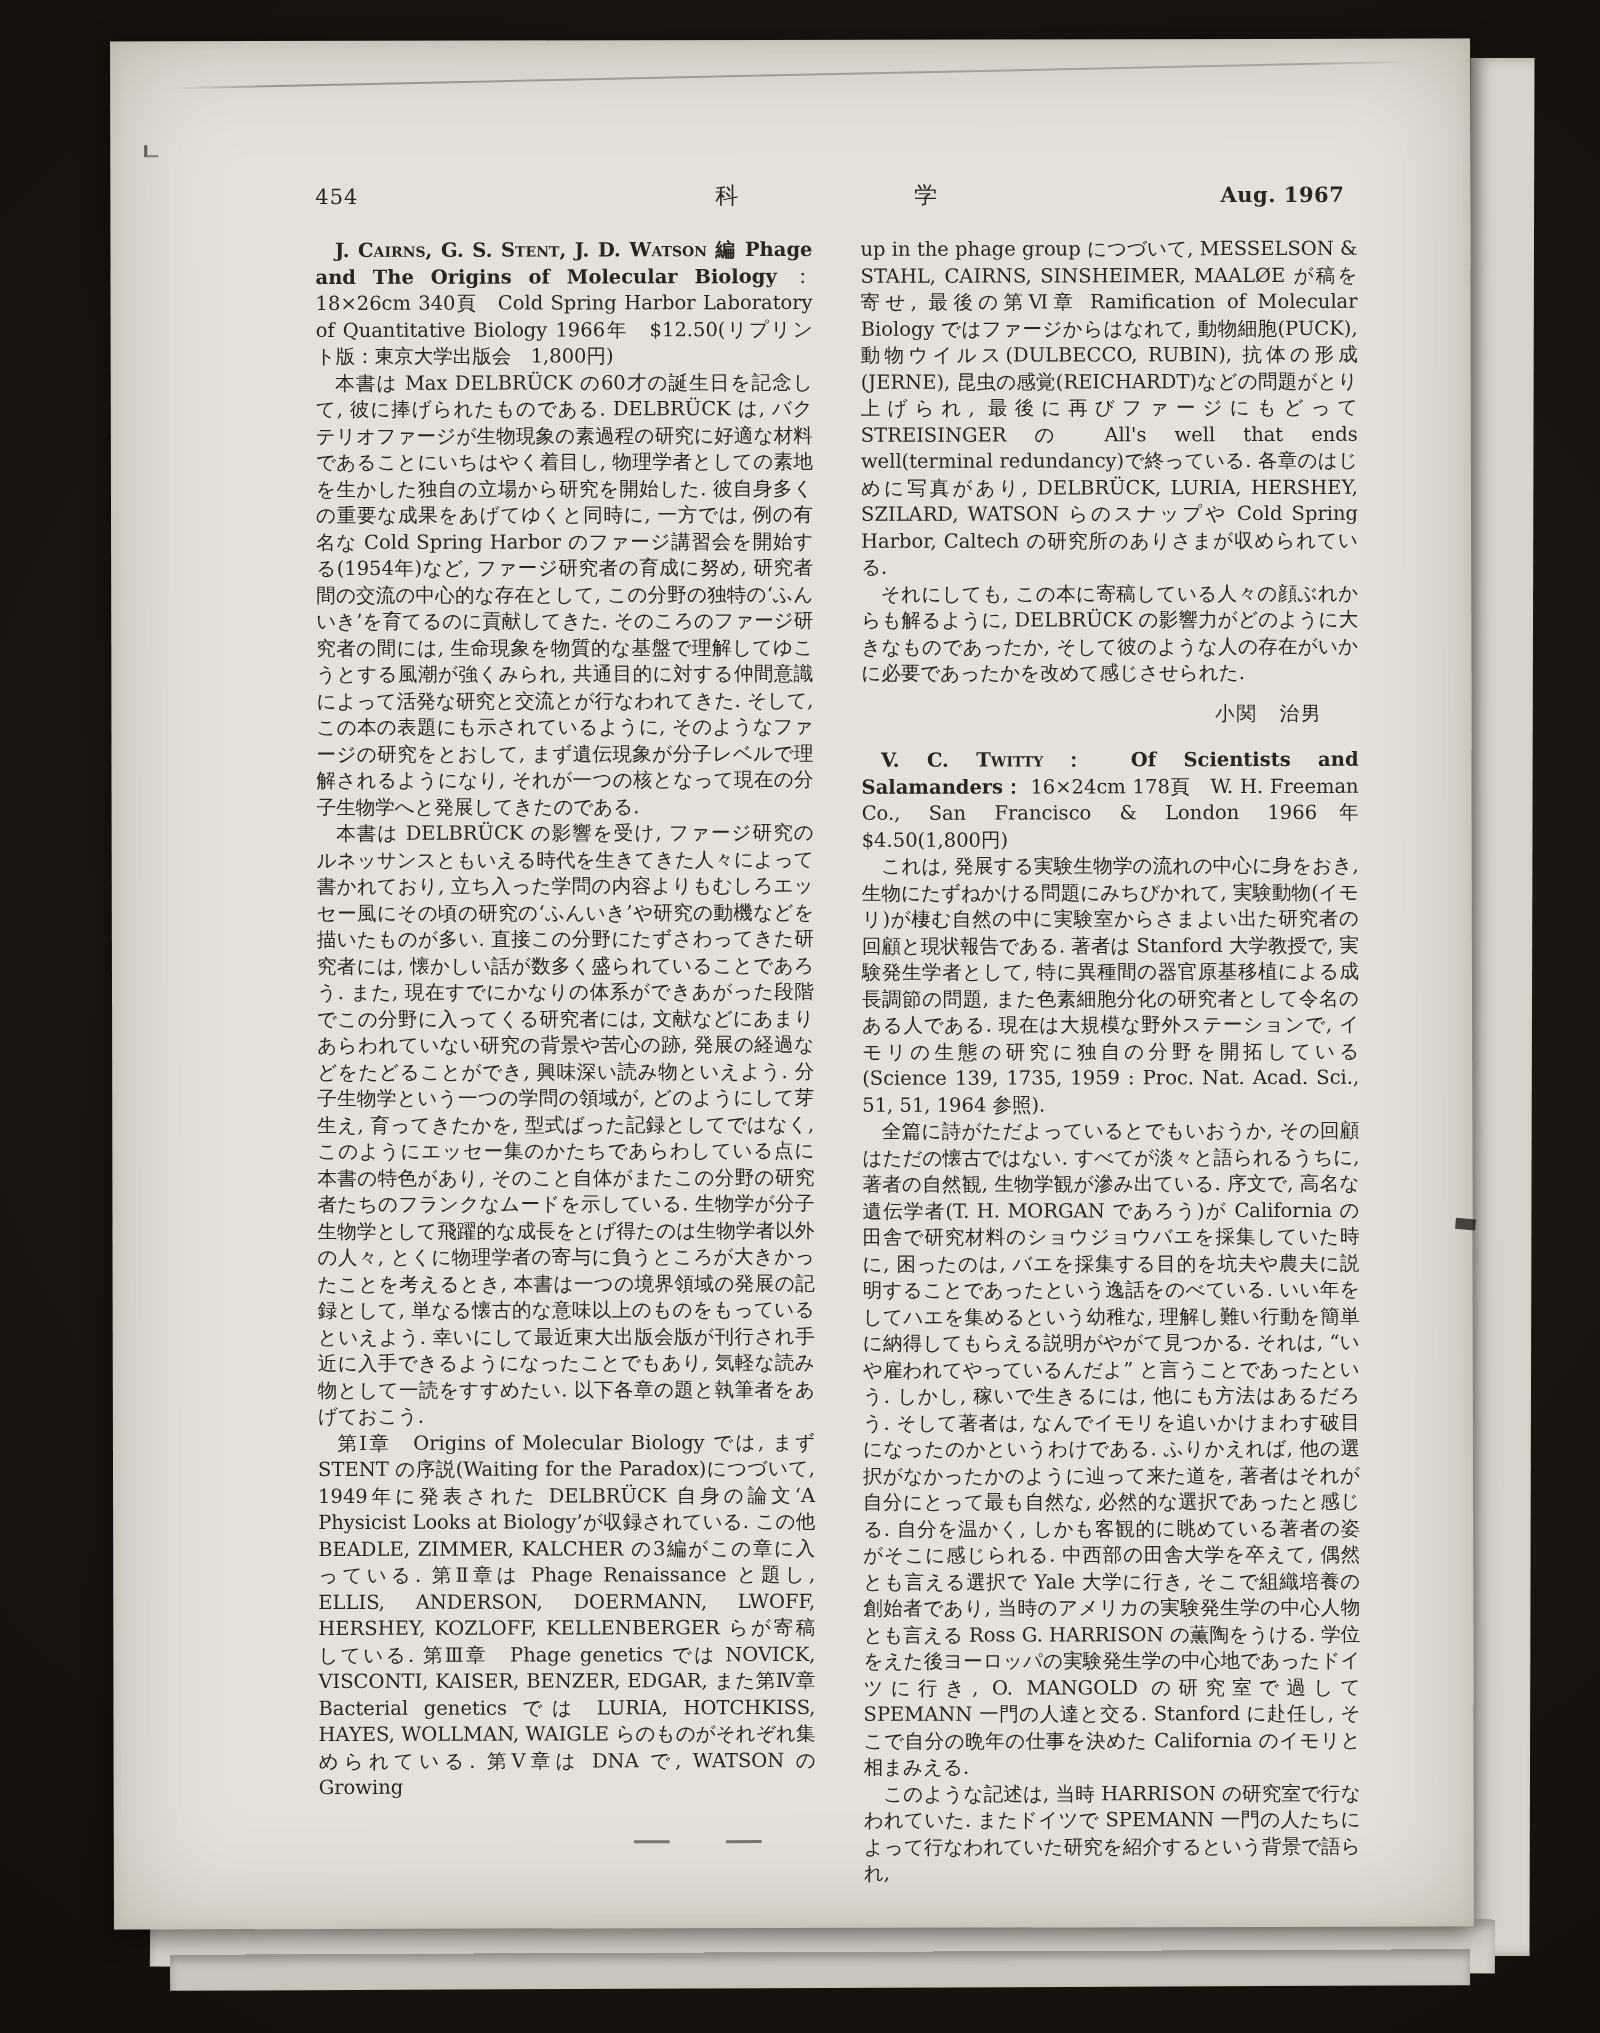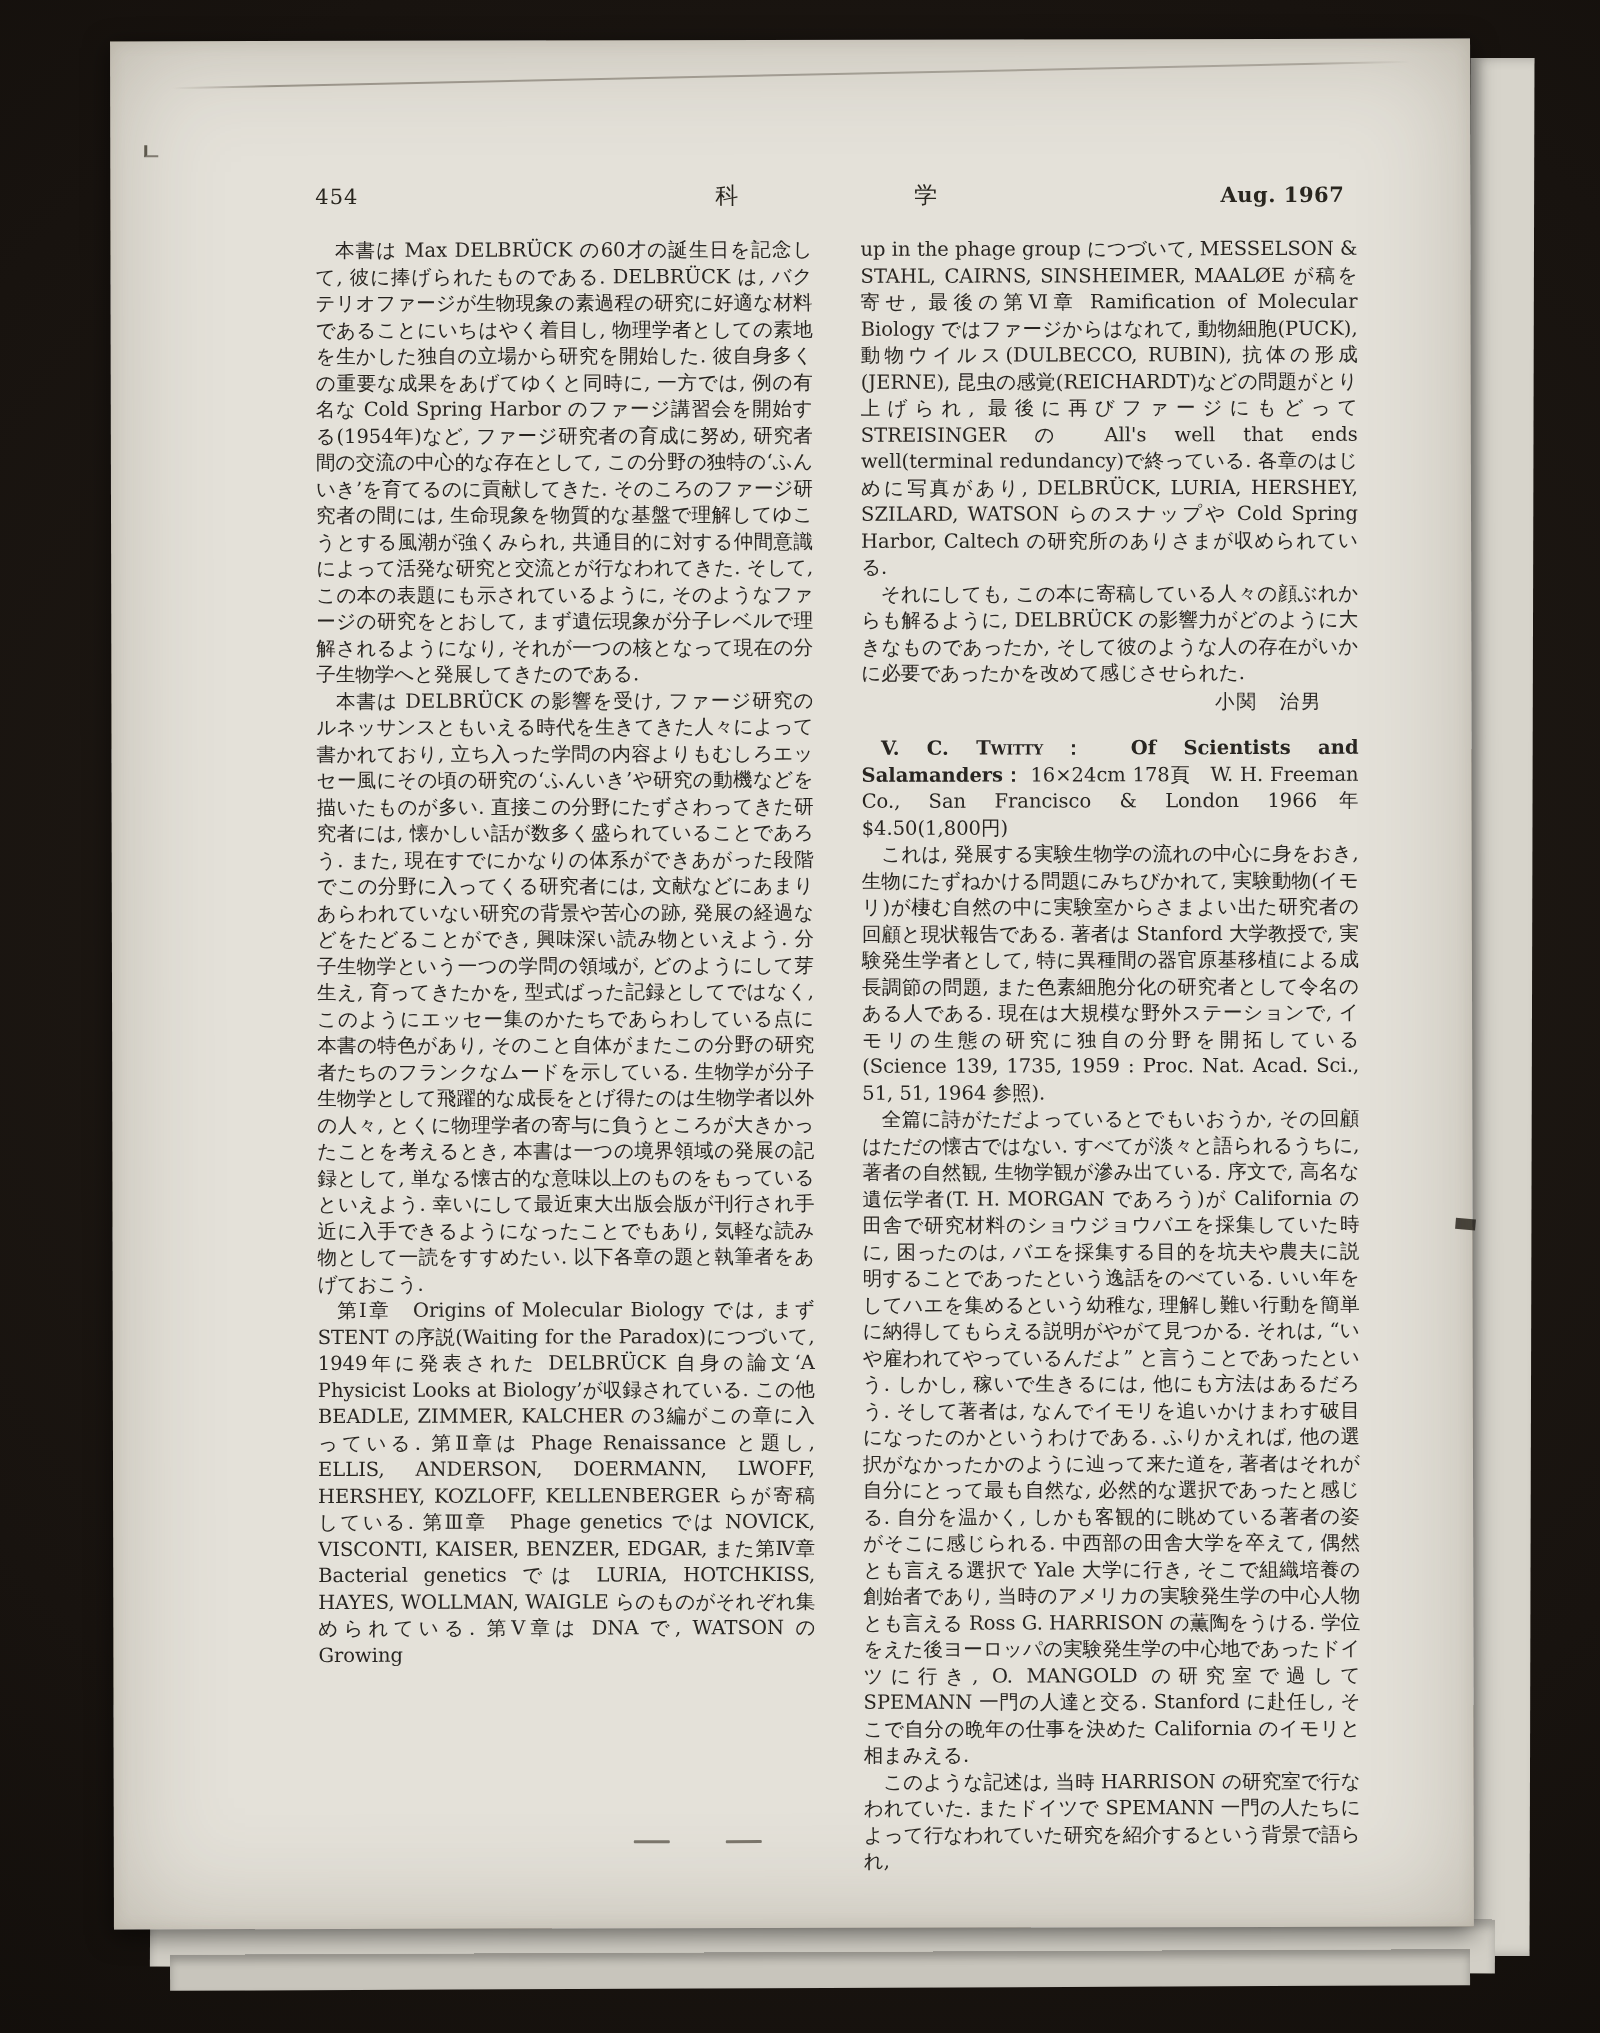--- a/index.html
+++ b/index.html
@@ -42,21 +42,21 @@
   .issue-date{width:150px;text-align:center;letter-spacing:.5px;font-weight:bold;}
   .columns{display:flex;gap:48px;margin-top:26px;}
   .col{width:497px;font-size:19.5px;line-height:26.5px;text-align:justify;color:#282521;}
   p{margin:0;}
   .para{text-indent:1em;}
   .no-indent{text-indent:0;}
   .book-heading{text-indent:1em;}
   .book-heading .authors{font-variant:small-caps;font-weight:600;}
   .book-heading .book-title{font-weight:bold;}
   .heading-2{margin-top:20px;}
-  .signature{text-align:right;padding-right:36px;letter-spacing:2px;margin-top:2px;}
+  .signature{text-align:right;padding-right:36px;letter-spacing:2px;margin-top:14px;}
 </style>
 </head>
 <body>
 
 <div class="sheet-under under-right"></div>
 <div class="sheet-under under-bottom-1"></div>
 <div class="sheet-under under-bottom-2"></div>
 
 <div class="sheet">
   <div class="top-crease"></div>
@@ -70,20 +70,25 @@
       <span class="journal-title">
         <span>科</span>
         <span>学</span>
       </span>
       <span class="issue-date">Aug. 1967</span>
     </div>
 
     <div class="columns">
 
       <div class="col">
+        <p class="book-heading">
+          <span class="authors">J. Cairns, G. S. Stent, J. D. Watson 編</span>
+          <span class="book-title">Phage and The Origins of Molecular Biology</span>
+          <span class="pub-details">：18×26cm 340頁　Cold Spring Harbor Laboratory of Quantitative Biology 1966年　$12.50(リプリント版：東京大学出版会　1,800円)</span>
+        </p>
         <p class="para">本書は Max DELBRÜCK の60才の誕生日を記念して, 彼に捧げられたものである. DELBRÜCK は, バクテリオファージが生物現象の素過程の研究に好適な材料であることにいちはやく着目し, 物理学者としての素地を生かした独自の立場から研究を開始した. 彼自身多くの重要な成果をあげてゆくと同時に, 一方では, 例の有名な Cold Spring Harbor のファージ講習会を開始する(1954年)など, ファージ研究者の育成に努め, 研究者間の交流の中心的な存在として, この分野の独特の‘ふんいき’を育てるのに貢献してきた. そのころのファージ研究者の間には, 生命現象を物質的な基盤で理解してゆこうとする風潮が強くみられ, 共通目的に対する仲間意識によって活発な研究と交流とが行なわれてきた. そして, この本の表題にも示されているように, そのようなファージの研究をとおして, まず遺伝現象が分子レベルで理解されるようになり, それが一つの核となって現在の分子生物学へと発展してきたのである.</p>
         <p class="para">本書は DELBRÜCK の影響を受け, ファージ研究のルネッサンスともいえる時代を生きてきた人々によって書かれており, 立ち入った学問の内容よりもむしろエッセー風にその頃の研究の‘ふんいき’や研究の動機などを描いたものが多い. 直接この分野にたずさわってきた研究者には, 懐かしい話が数多く盛られていることであろう. また, 現在すでにかなりの体系ができあがった段階でこの分野に入ってくる研究者には, 文献などにあまりあらわれていない研究の背景や苦心の跡, 発展の経過などをたどることができ, 興味深い読み物といえよう. 分子生物学という一つの学問の領域が, どのようにして芽生え, 育ってきたかを, 型式ばった記録としてではなく, このようにエッセー集のかたちであらわしている点に本書の特色があり, そのこと自体がまたこの分野の研究者たちのフランクなムードを示している. 生物学が分子生物学として飛躍的な成長をとげ得たのは生物学者以外の人々, とくに物理学者の寄与に負うところが大きかったことを考えるとき, 本書は一つの境界領域の発展の記録として, 単なる懐古的な意味以上のものをもっているといえよう. 幸いにして最近東大出版会版が刊行され手近に入手できるようになったことでもあり, 気軽な読み物として一読をすすめたい. 以下各章の題と執筆者をあげておこう.</p>
         <p class="para">第Ⅰ章　Origins of Molecular Biology では, まず STENT の序説(Waiting for the Paradox)につづいて, 1949年に発表された DELBRÜCK 自身の論文‘A Physicist Looks at Biology’が収録されている. この他 BEADLE, ZIMMER, KALCHER の3編がこの章に入っている. 第Ⅱ章は Phage Renaissance と題し, ELLIS, ANDERSON, DOERMANN, LWOFF, HERSHEY, KOZLOFF, KELLENBERGER らが寄稿している. 第Ⅲ章　Phage genetics では NOVICK, VISCONTI, KAISER, BENZER, EDGAR, また第Ⅳ章　Bacterial genetics では LURIA, HOTCHKISS, HAYES, WOLLMAN, WAIGLE らのものがそれぞれ集められている. 第Ⅴ章は DNA で, WATSON の Growing</p>
       </div>
 
       <div class="col">
         <p class="para no-indent">up in the phage group につづいて, MESSELSON &amp; STAHL, CAIRNS, SINSHEIMER, MAALØE が稿を寄せ, 最後の第Ⅵ章 Ramification of Molecular Biology ではファージからはなれて, 動物細胞(PUCK), 動物ウイルス(DULBECCO, RUBIN), 抗体の形成(JERNE), 昆虫の感覚(REICHARDT)などの問題がとり上げられ, 最後に再びファージにもどって STREISINGER の All's well that ends well(terminal redundancy)で終っている. 各章のはじめに写真があり, DELBRÜCK, LURIA, HERSHEY, SZILARD, WATSON らのスナップや Cold Spring Harbor, Caltech の研究所のありさまが収められている.</p>
         <p class="para">それにしても, この本に寄稿している人々の顔ぶれからも解るように, DELBRÜCK の影響力がどのように大きなものであったか, そして彼のような人の存在がいかに必要であったかを改めて感じさせられた.</p>
         <p class="signature">小関　治男</p>
 

